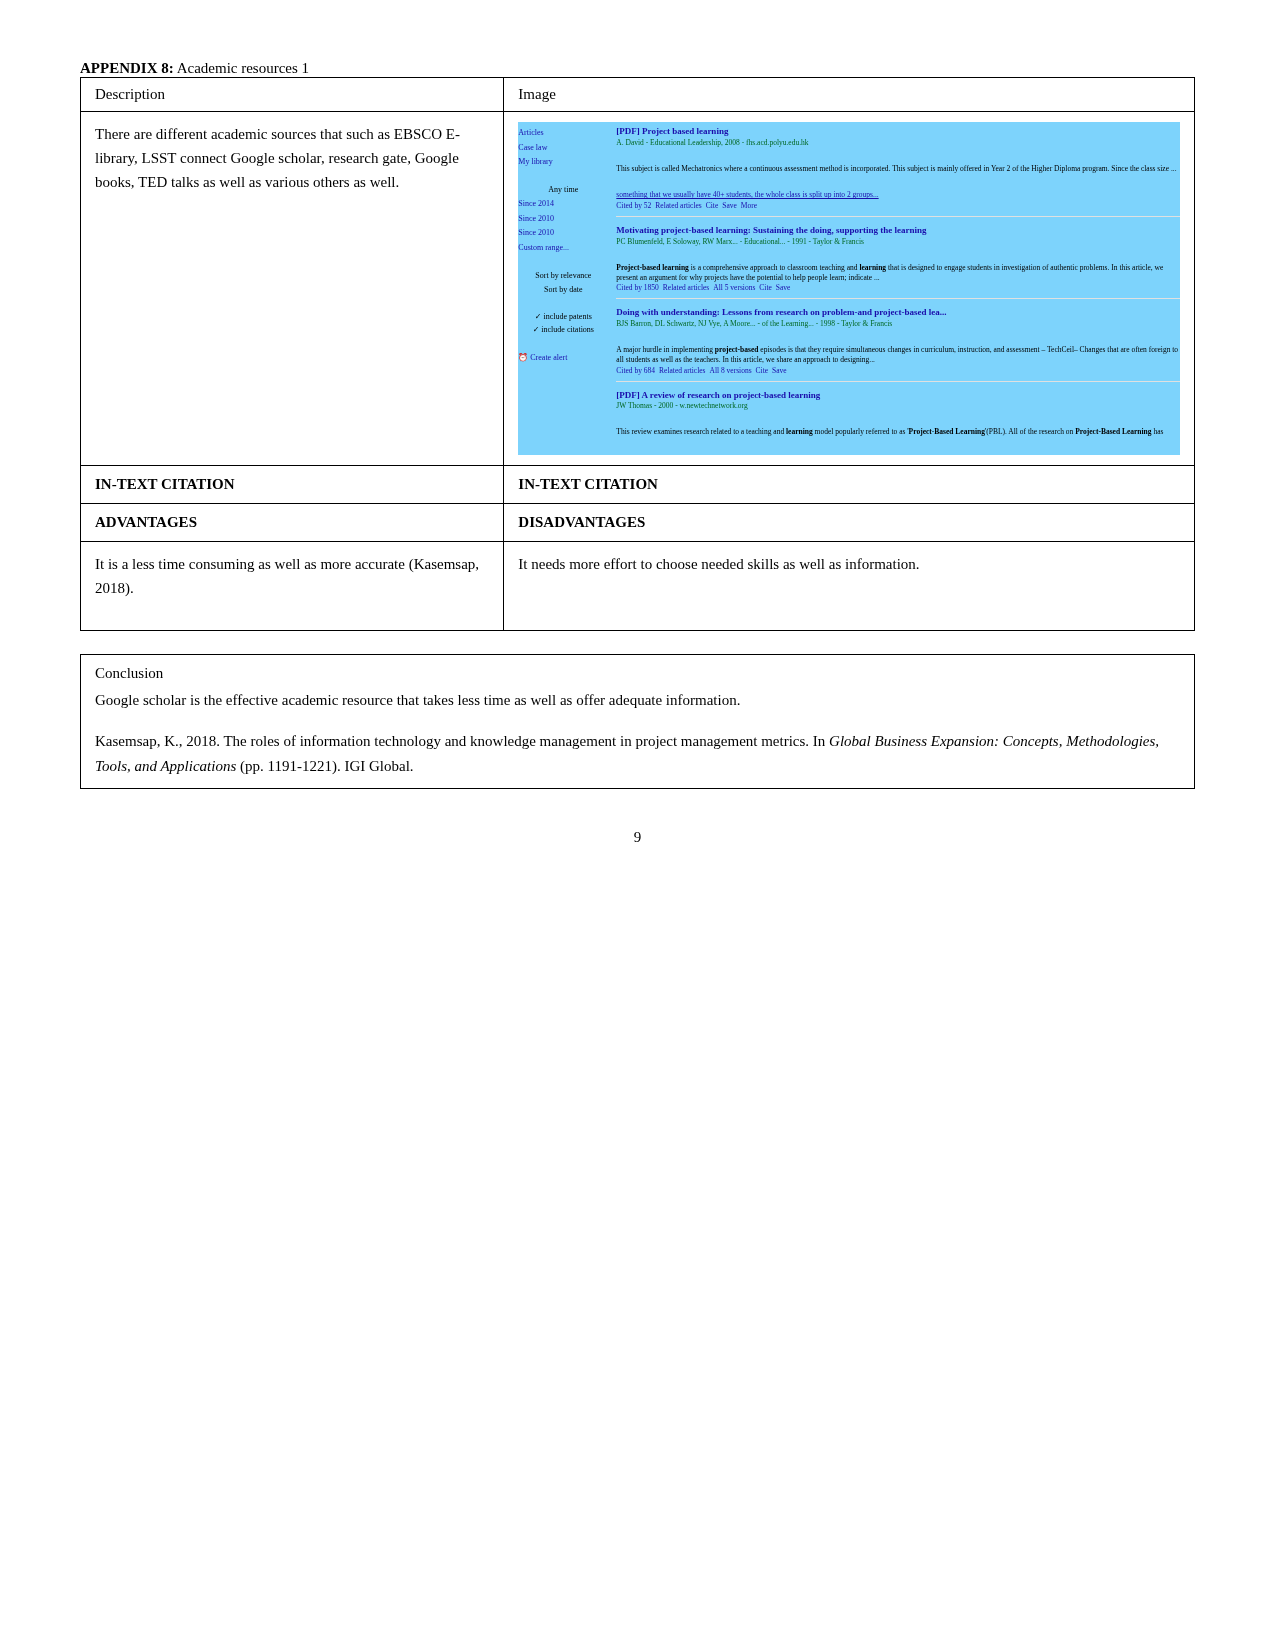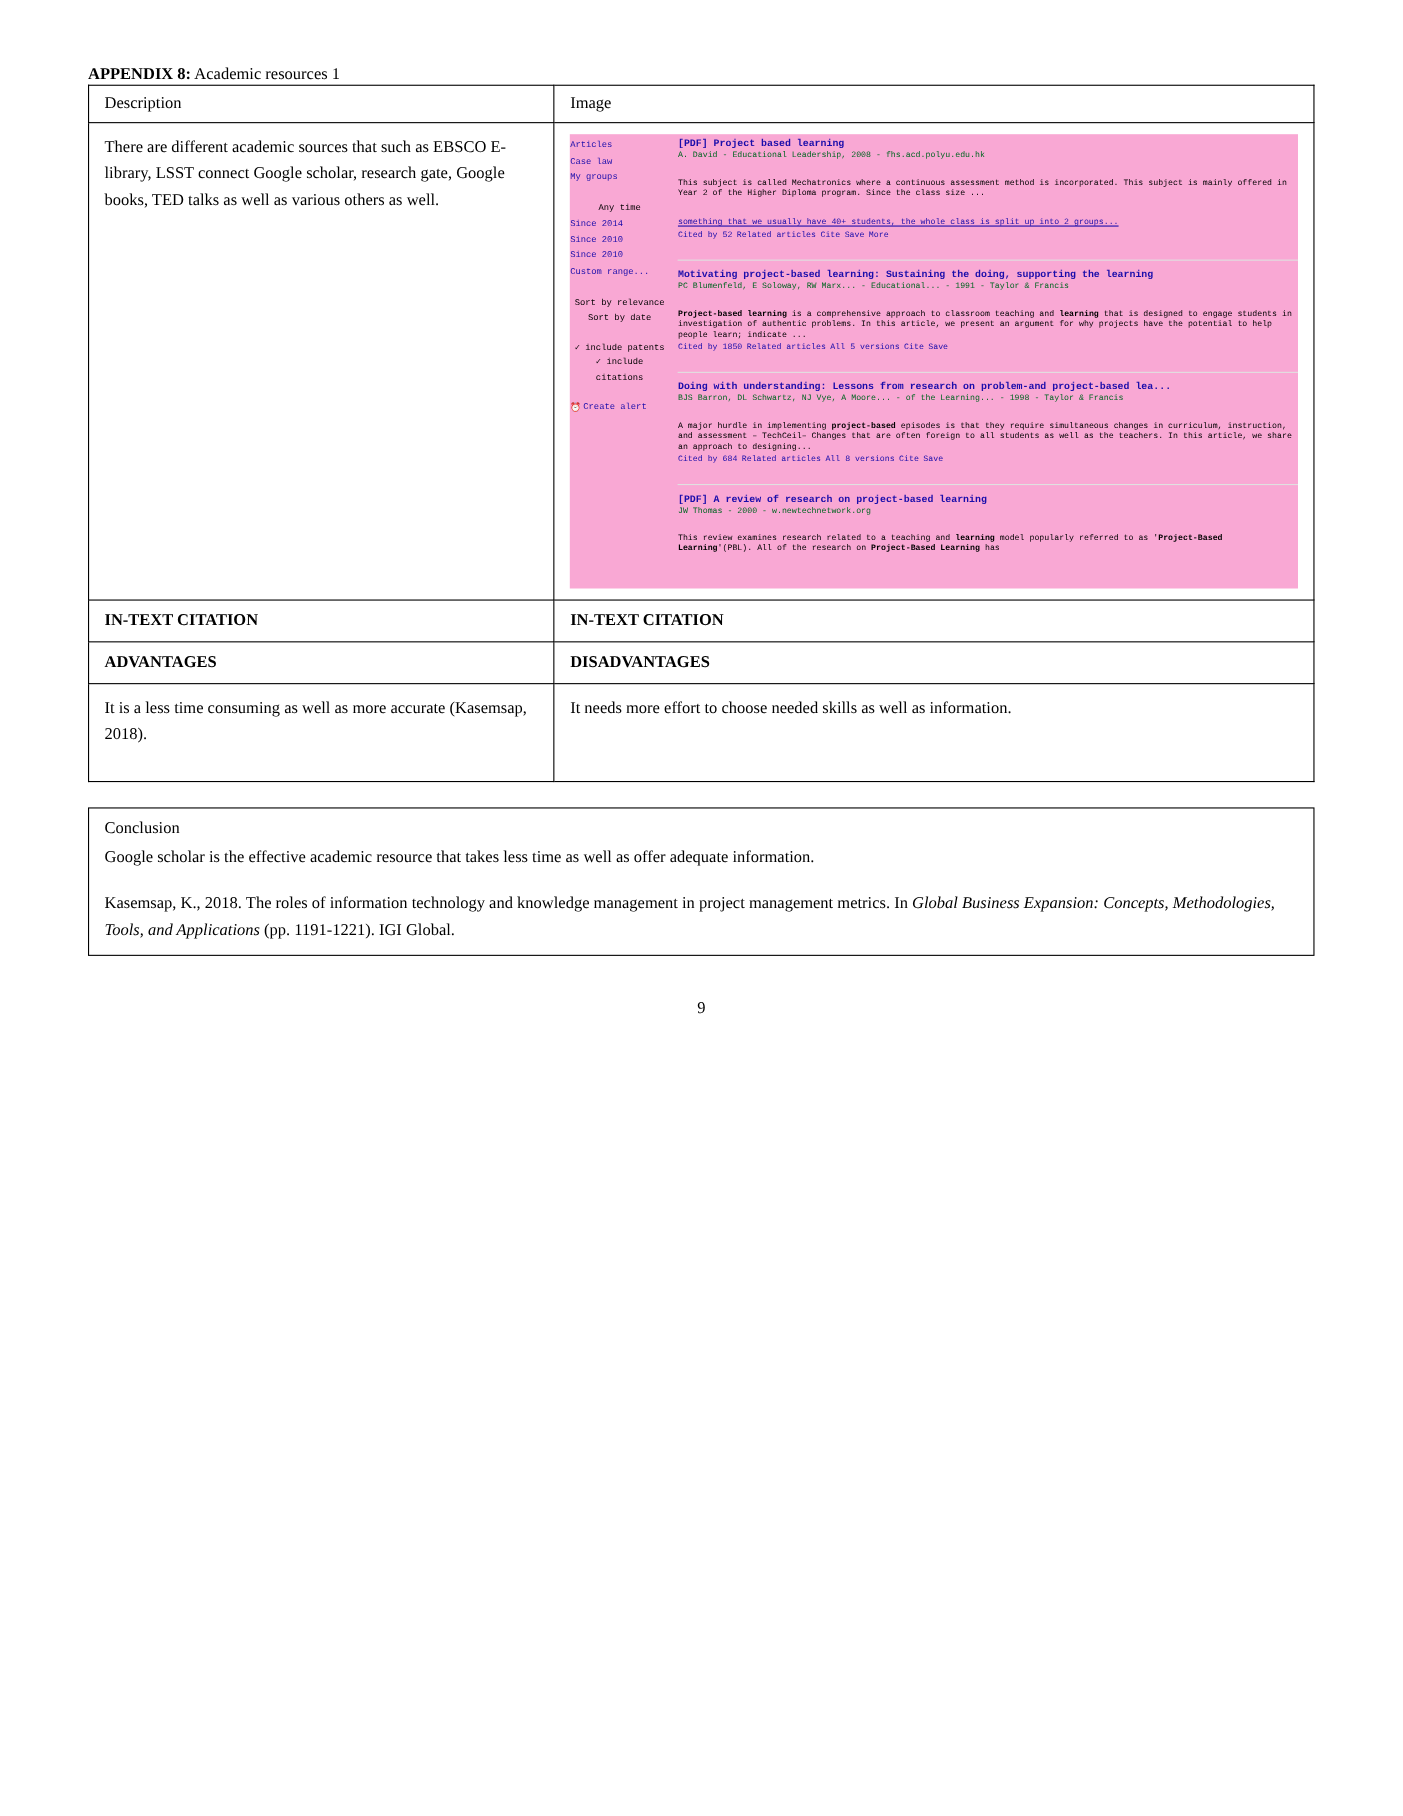--- a/index.html
+++ b/index.html
@@ -43,26 +43,26 @@
     }
 
     .description-text {
       font-size: 15px;
       line-height: 1.6;
     }
 
     
     .scholar-image {
       width: 100%;
-      background: #f9a8d4;
+      background: #7dd3fc;
       border: none;
       padding: 4px 0;
       font-size: 8.5px;
       color: #000;
-      font-family: Liberation Mono, monospace;
+      font-family: Liberation Serif, serif;
     }
 
     .scholar-layout {
       display: flex;
       gap: 8px;
     }
 
     .scholar-left {
       width: 90px;
       flex-shrink: 0;
@@ -85,21 +85,21 @@
       text-align: center;
     }
 
     .scholar-right {
       flex: 1;
     }
 
     .result-entry {
       margin-bottom: 8px;
       border-bottom: 1px solid #e0e0e0;
-      padding-bottom: 18px;
+      padding-bottom: 6px;
     }
 
     .result-title {
       color: #1a0dab;
       font-size: 9px;
       font-weight: bold;
       line-height: 1.3;
     }
 
     .result-title .highlight {
@@ -196,21 +196,21 @@
         </p>
       </td>
       <td class="col-right">
 
         <div class="scholar-image">
           <div class="scholar-layout">
 
             <div class="scholar-left">
               <div class="sidebar-item">Articles</div>
               <div class="sidebar-item">Case law</div>
-              <div class="sidebar-item">My groups</div>
+              <div class="sidebar-item">My library</div>
               <br>
               <div class="sidebar-sub">Any time</div>
               <div class="sidebar-item">Since 2014</div>
               <div class="sidebar-item">Since 2010</div>
               <div class="sidebar-item">Since 2010</div>
               <div class="sidebar-item">Custom range...</div>
               <br>
               <div class="sidebar-sub">Sort by relevance</div>
               <div class="sidebar-sub">Sort by date</div>
               <br>

